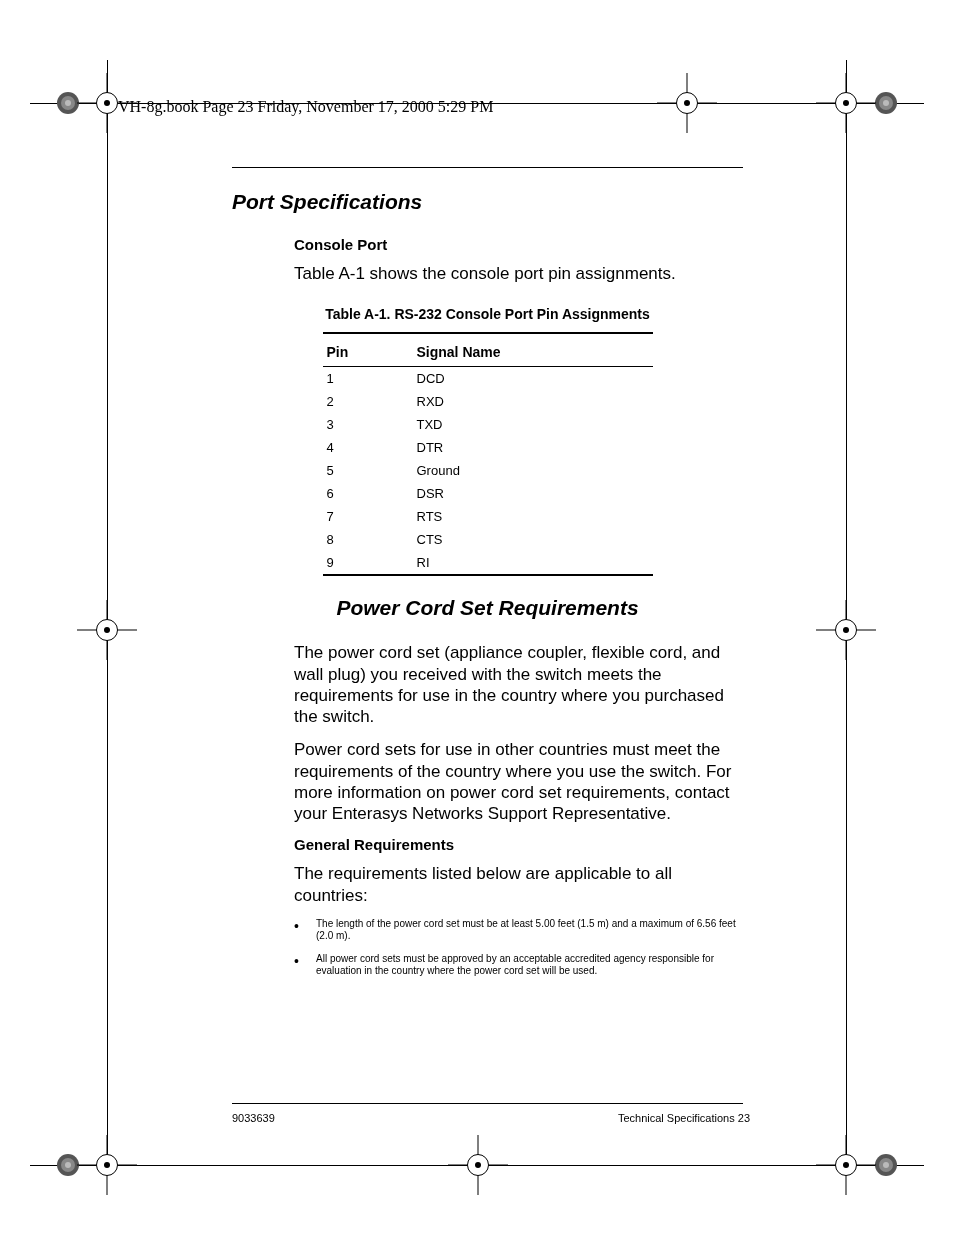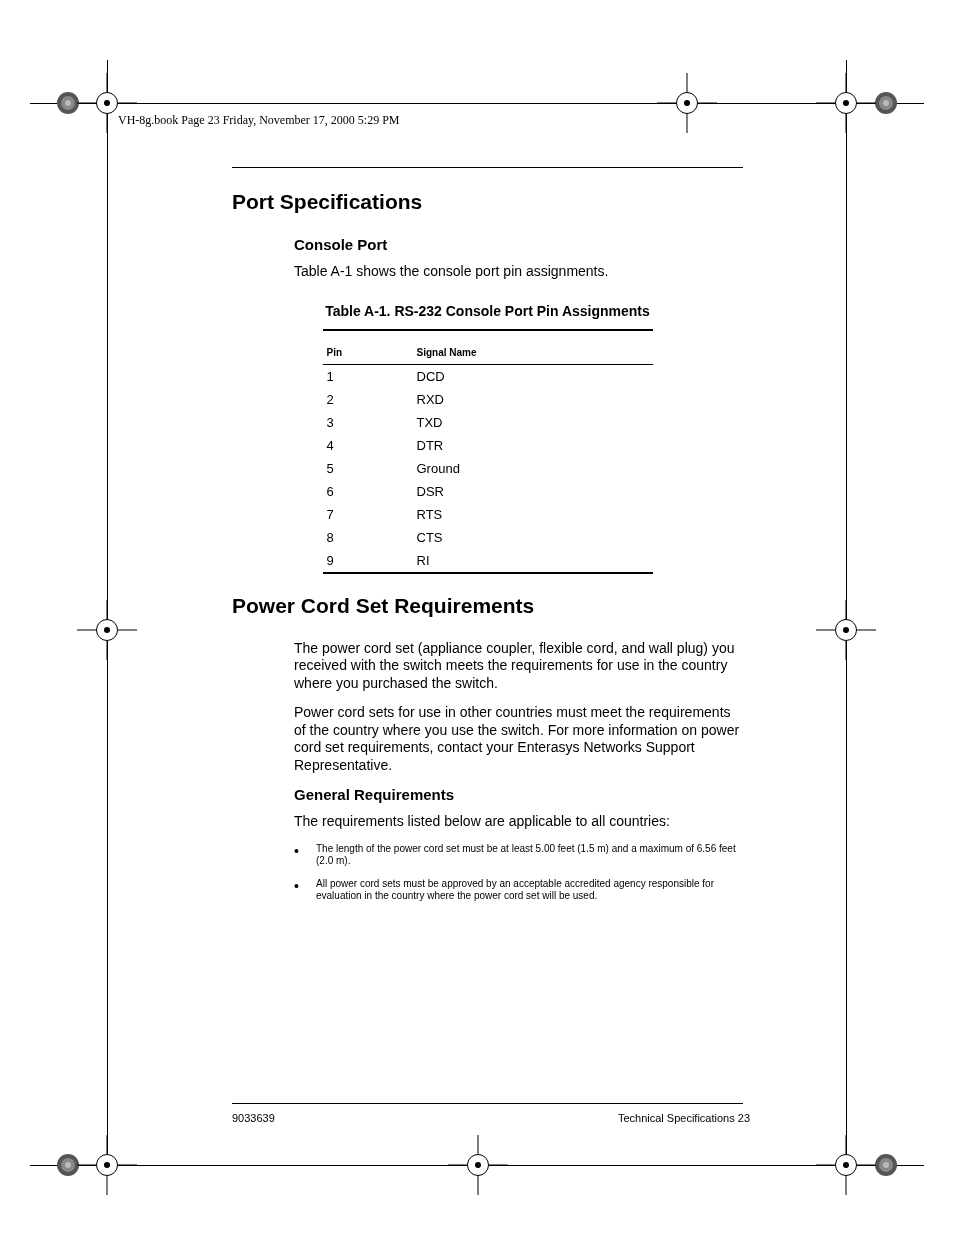--- a/index.html
+++ b/index.html
@@ -32,22 +32,22 @@
   .crosshair .circ { position:absolute; left:50%; top:50%; width:20px; height:20px; border:1px solid #000; border-radius:50%; transform:translate(-50%,-50%); background:#fff; }
   .crosshair .dot { position:absolute; left:50%; top:50%; width:6px; height:6px; background:#000; border-radius:50%; transform:translate(-50%,-50%);}
   .hrule {
     position: absolute;
     height: 1px; background: #000;
   }
   
   .running-head {
     position: absolute;
     left: 118px;
-    top: 113px;
-    font-size: 12px;
+    top: 98px;
+    font-size: 16px;
     font-family: "Times New Roman", Times, serif;
     color: #000;
   }
   .top-rule {
     left: 232px; right: 211px; top: 167px;
   }
   .bottom-rule {
     left: 232px; right: 211px; top: 1103px;
   }
   
@@ -55,51 +55,52 @@
     position: absolute;
     left: 232px;
     right: 211px;
     top: 190px;
   }
   h1.section {
     font-family: Arial, Helvetica, sans-serif;
     font-weight: bold;
     font-size: 21px;
     margin: 0 0 22px 0;
+    font-style: italic;
   }
   h2.sub {
     font-weight: bold;
     font-size: 15px;
     margin: 0 0 10px 0;
   }
   .indent {
     margin-left: 62px;
   }
   p.body {
-    font-size: 14px;
+    font-size: 17px;
     line-height: 1.25;
     margin: 0 0 12px 0;
   }
   .table-caption {
     text-align: center;
     font-weight: bold;
     font-size: 14px;
     margin: 22px 0 10px 0;
   }
   .pin-table {
     margin: 0 auto 20px auto;
     width: 330px;
     border-top: 2px solid #000;
     border-bottom: 2px solid #000;
   }
   .pin-table .thead {
     display: flex;
     font-weight: bold;
-    font-size: 10px;
-    padding: 16px 4px 6px 4px;
+    font-size: 14px;
+    padding: 10px 4px 6px 4px;
     border-bottom: 1px solid #000;
   }
   .pin-table .row {
     display: flex;
     font-size: 13px;
     padding: 4px 4px 4px 4px;
   }
   .pin-table .c1 { width: 90px; }
   .pin-table .c2 { flex: 1; }
   ul.bullets {
@@ -276,21 +277,21 @@
             <div class="c1">8</div>
             <div class="c2">CTS</div>
           </div>
           <div class="row">
             <div class="c1">9</div>
             <div class="c2">RI</div>
           </div>
         </div>
     </div>
 
-    <h1 class="section" style="margin-top:18px;">Power Cord Set Requirements</h1>
+    <h1 class="section" style="margin-top:18px;text-align:center;">Power Cord Set Requirements</h1>
 
     <div class="indent">
       <p class="body">The power cord set (appliance coupler, flexible cord, and wall plug) you received with the switch meets the requirements for use in the country where you purchased the switch.</p>
       <p class="body">Power cord sets for use in other countries must meet the requirements of the country where you use the switch. For more information on power cord set requirements, contact your Enterasys Networks Support Representative.</p>
 
       <h2 class="sub" style="margin-top:2px;">General Requirements</h2>
       <p class="body">The requirements listed below are applicable to all countries:</p>
 
       <ul class="bullets" id="bullets">
           <li>The length of the power cord set must be at least 5.00 feet (1.5 m) and a maximum of 6.56 feet (2.0 m).</li>

